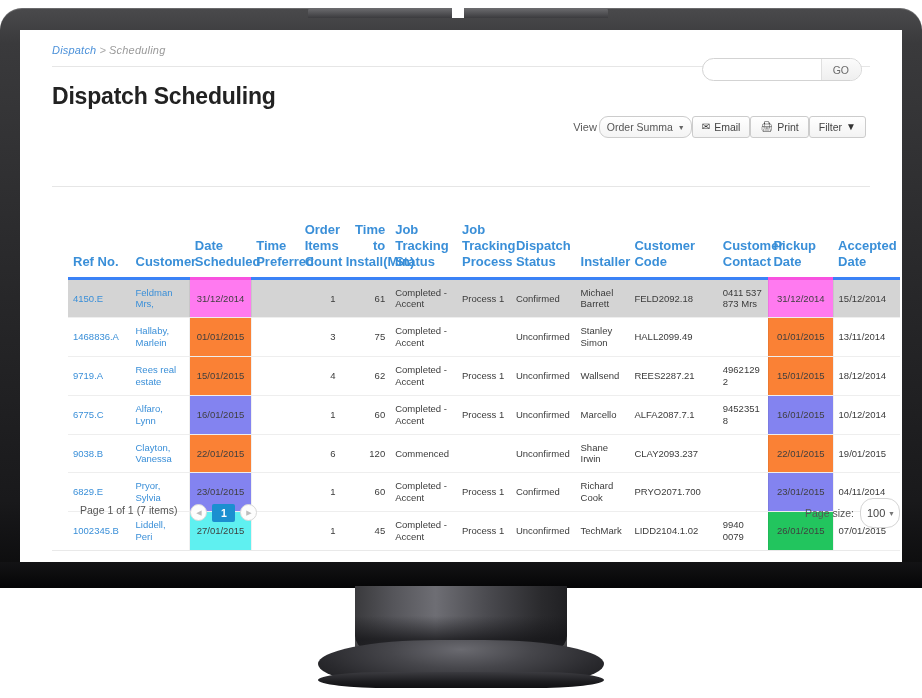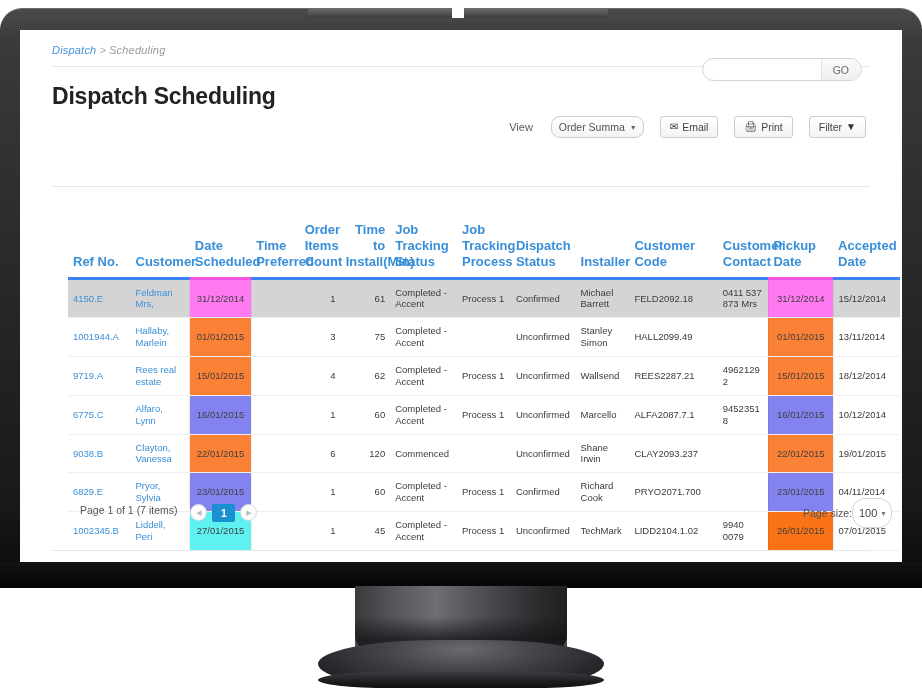--- a/index.html
+++ b/index.html
@@ -141,21 +141,21 @@
     color: #222;
     letter-spacing: -0.2px;
   }
 
   
   #toolbar {
     position: absolute;
     right: 36px; top: 86px;
     display: flex;
     align-items: center;
-    gap: 16px;
+    gap: 0;
   }
   #toolbar .view-label {
     font-size: 11px;
     color: #5a5a5a;
     margin-right: 2px;
   }
   .tb-select {
     height: 22px;
     min-width: 86px;
     border: 1px solid #ccc;
@@ -276,24 +276,24 @@
     background: #1b8fd0;
     color: #fff;
     font-size: 10.5px;
     font-weight: bold;
     display: flex; align-items: center; justify-content: center;
     border-radius: 2px;
     cursor: pointer;
   }
   #pagesize-wrap {
     position: absolute;
-    right: 8px; top: 2px;
+    right: 0; top: 2px;
     display: flex;
     align-items: center;
-    gap: 0;
+    gap: 6px;
     justify-content: center;
   }
   #pagesize-wrap .ps-label { font-size: 10.5px; color: #555; }
   #pagesize-select {
     width: 40px; height: 30px;
     border: 1px solid #d5d5d5;
     border-radius: 13px;
     background: #fff;
     font-size: 11px;
     color: #444;
@@ -420,21 +420,21 @@
                 <td>Completed - Accent</td>
                 <td>Process 1</td>
                 <td>Confirmed</td>
                 <td>Michael Barrett</td>
                 <td>FELD2092.18</td>
                 <td>0411 537 873 Mrs</td>
                 <td class="datecell" style="background: rgb(255, 122, 240);">31/12/2014</td>
                 <td>15/12/2014</td>
               </tr>
               <tr>
-                <td class="link">1001944.A</td>
+                <td class="link">1468836.A</td>
                 <td class="link">Hallaby, Marlein</td>
                 <td class="datecell" style="background: rgb(250, 129, 53);">01/01/2015</td>
                 <td></td>
                 <td class="num">3</td>
                 <td class="num">75</td>
                 <td>Completed - Accent</td>
                 <td></td>
                 <td>Unconfirmed</td>
                 <td>Stanley Simon</td>
                 <td>HALL2099.49</td>
@@ -512,21 +512,21 @@
                 <td class="datecell" style="background: rgb(95, 240, 240);">27/01/2015</td>
                 <td></td>
                 <td class="num">1</td>
                 <td class="num">45</td>
                 <td>Completed - Accent</td>
                 <td>Process 1</td>
                 <td>Unconfirmed</td>
                 <td>TechMark</td>
                 <td>LIDD2104.1.02</td>
                 <td>9940 0079</td>
-                <td class="datecell" style="background: #f97316;">26/01/2015</td>
+                <td class="datecell" style="background: #22c55e;">26/01/2015</td>
                 <td>07/01/2015</td>
               </tr>
             </tbody>
         </table>
       </div>
 
       <div id="grid-footer">
         <div id="pager">
           <span class="page-info">Page 1 of 1 (7 items)</span>
           <div class="pg-arrow">

